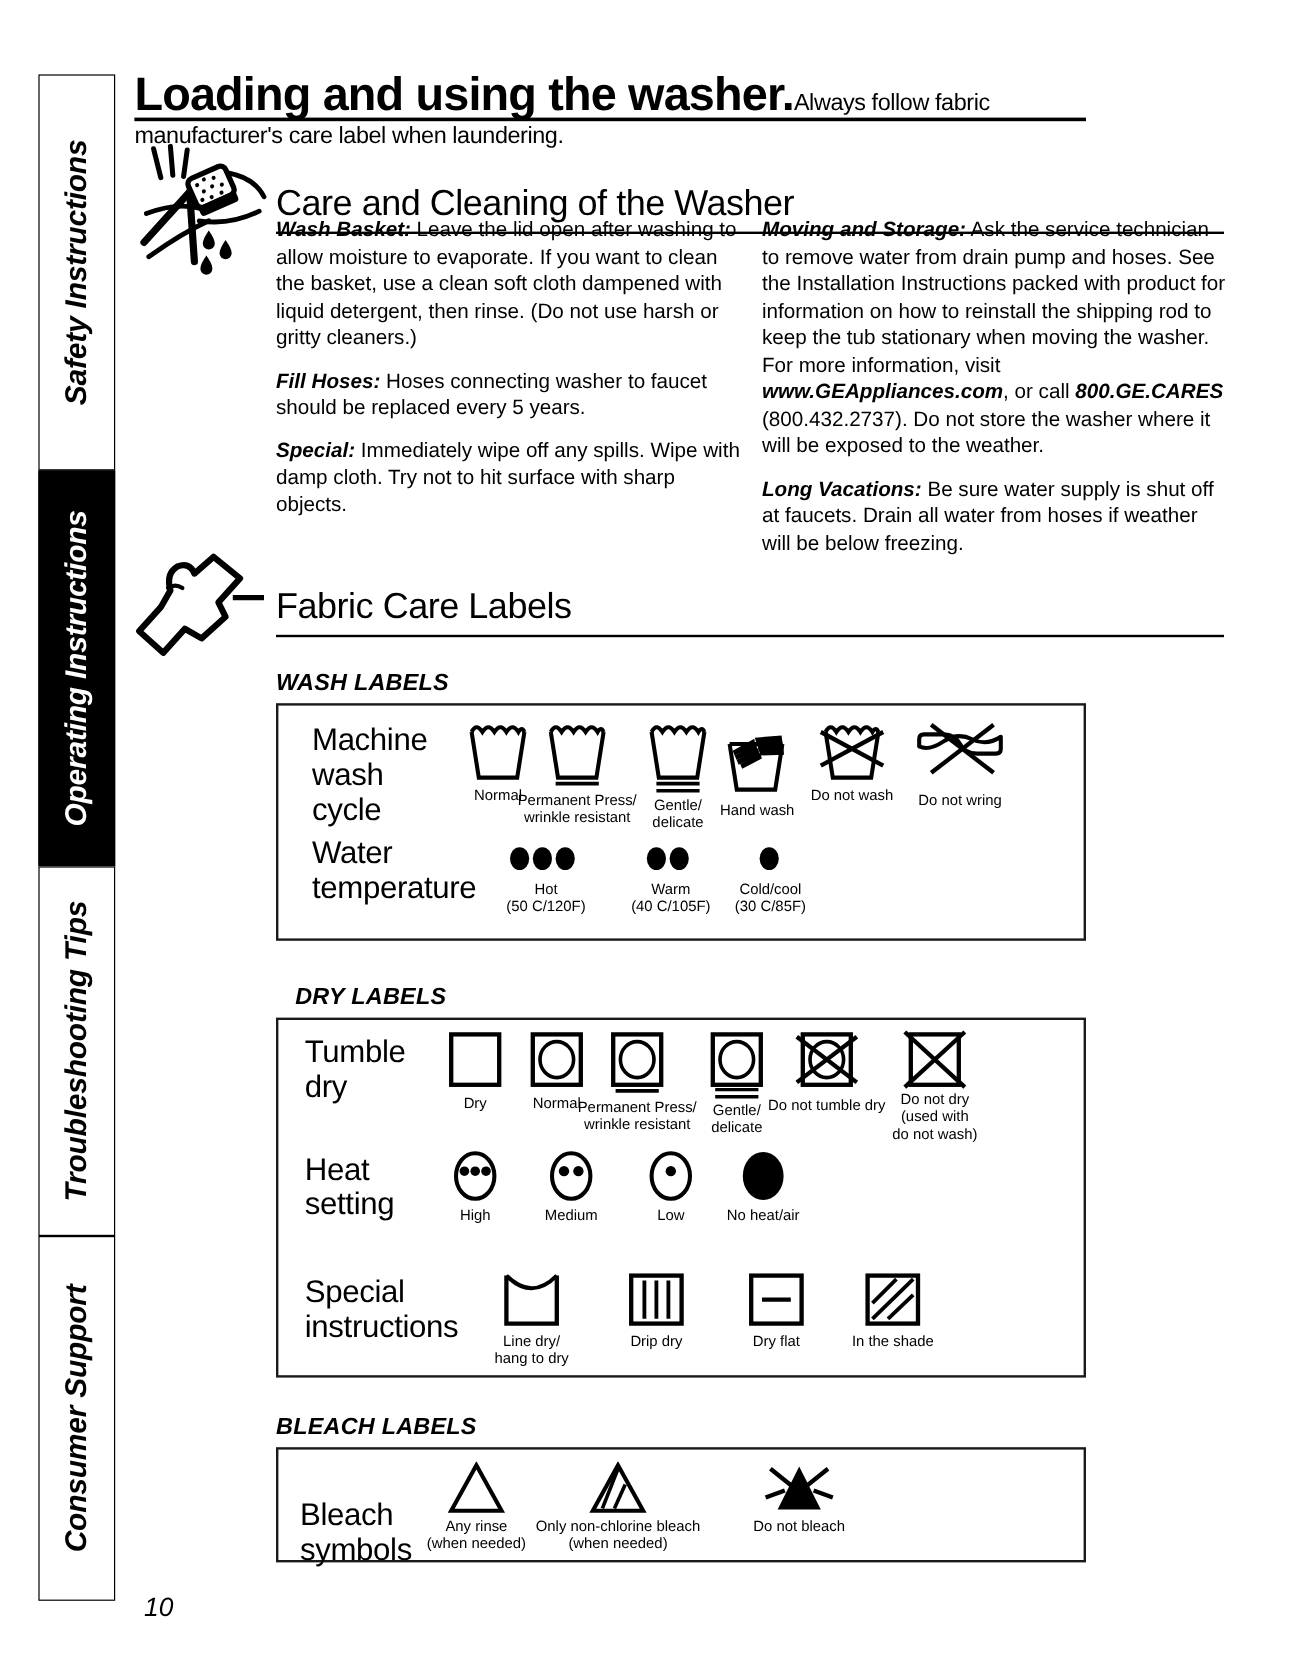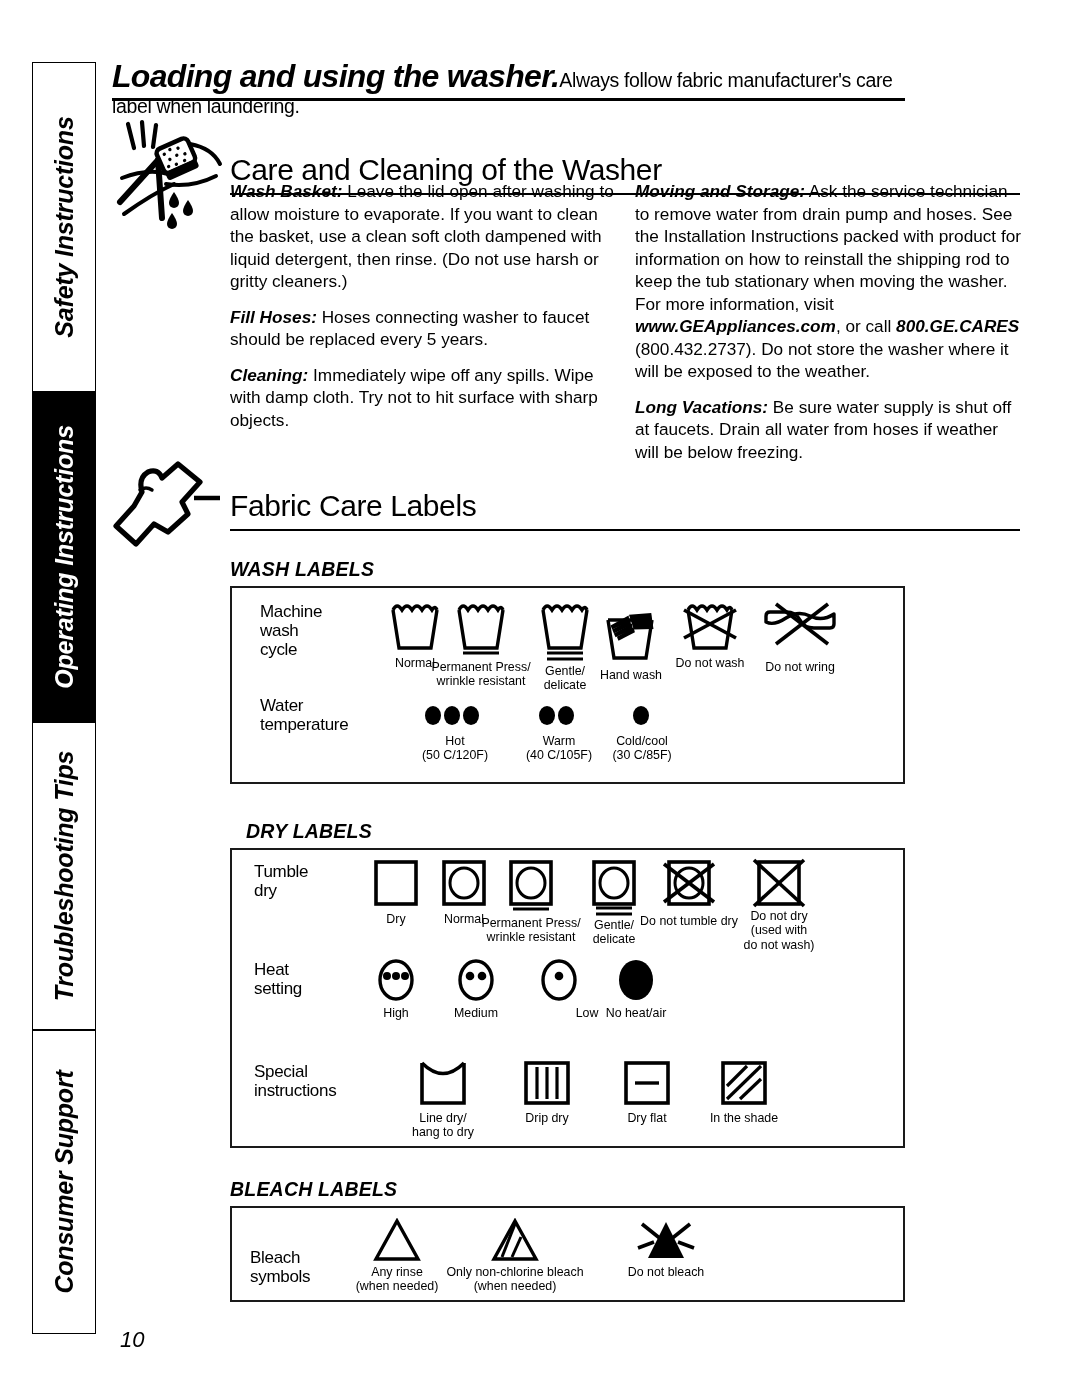--- a/index.html
+++ b/index.html
@@ -54,22 +54,22 @@
     height: 1397px;
   }
 
   
   #runhead {
     position: absolute;
     left: 0; top: 58px; width: 793px;
     height: 40px;
   }
   #runhead-title {
-    font-weight: bold; font-style: italic;
-    font-size: 32px; letter-spacing: -0.7px;
+    font-weight: bold; 
+    font-size: 39px; letter-spacing: -0.7px;
     display: inline; vertical-align: baseline;
   }
   #runhead-sub {
     font-size: 19.5px; display: inline; letter-spacing: -0.35px;
   }
   #runhead-rule {
     position: absolute; left: 0; top: 98px;
     width: 793px; height: 0;
     border-top: 3.5px solid #000;
   }
@@ -110,21 +110,21 @@
   
   .panel {
     position: absolute;
     border: 2.2px solid #1a1a1a;
     background: #fff;
   }
 
   
   .row-label {
     position: absolute;
-    font-size: 17px;
+    font-size: 26px;
     line-height: 1.12;
     letter-spacing: -0.3px;
   }
 
   
   .cell { position: absolute; }
   .cap {
     position: absolute;
     top: 100%;
     left: 50%;
@@ -219,21 +219,21 @@
   </div>
 
   <div class="sec-head" style="left:118px;top:128px;width:790px;">
     <div class="sec-title">Care and Cleaning of the Washer</div>
     <div class="sec-rule" style="width:790px;margin-top:7px;"></div>
   </div>
 
   <div class="col" style="left:118px;top:180px;width:390px;">
     <p><span class="lead">Wash Basket:</span><span> Leave the lid open after washing to allow moisture to evaporate. If you want to clean the basket, use a clean soft cloth dampened with liquid detergent, then rinse. (Do not use harsh or gritty cleaners.)</span></p>
     <p><span class="lead">Fill Hoses:</span><span> Hoses connecting washer to faucet should be replaced every 5 years.</span></p>
-    <p><span class="lead">Cleaning:</span><span> Immediately wipe off any spills. Wipe with damp cloth. Try not to hit surface with sharp objects.</span></p>
+    <p><span class="lead">Special:</span><span> Immediately wipe off any spills. Wipe with damp cloth. Try not to hit surface with sharp objects.</span></p>
   </div>
 
   <div class="col" style="left:523px;top:180px;width:390px;">
     <p><span class="lead">Moving and Storage:</span><span> Ask the service technician to remove water from drain pump and hoses.  See the Installation Instructions packed with product for information on how to reinstall the shipping rod to keep the tub stationary when moving the washer. For more information, visit </span><span class="bi">www.GEAppliances.com</span><span>, or call </span><span class="bi">800.GE.CARES</span><span> (800.432.2737). Do not store the washer where it will be exposed to the weather.</span></p>
     <p><span class="lead">Long Vacations:</span><span> Be sure water supply is shut off at faucets. Drain all water from hoses if weather will be below freezing.</span></p>
   </div>
 
   <div class="deco" style="left:-4px;top:452px;width:112px;height:112px;">
     <svg width="112" height="112" viewBox="0 0 112 112">
       <g fill="#fff" stroke="#000" stroke-width="5.2" stroke-linejoin="round" stroke-linecap="round">
@@ -480,21 +480,21 @@
       <div class="cap" style="padding-top:4px;">
         <div>Medium</div>
       </div>
     </div>
 
     <div class="cell" style="left:305px;top:108px;width:44px;height:44px;">
       <svg width="44" height="44" viewBox="0 0 44 44">
         <ellipse cx="22" cy="22" rx="16" ry="19" fill="none" stroke="#000" stroke-width="3.4"></ellipse>
         <circle cx="22" cy="18" r="4.3" fill="#000"></circle>
       </svg>
-      <div class="cap" style="padding-top:4px;margin-left:28px;">
+      <div class="cap" style="padding-top:4px;">
         <div>Low</div>
       </div>
     </div>
 
     <div class="cell" style="left:382px;top:108px;width:44px;height:44px;">
       <svg width="44" height="44" viewBox="0 0 44 44">
         <ellipse cx="22" cy="22" rx="17" ry="20" fill="#000"></ellipse>
       </svg>
       <div class="cap" style="padding-top:4px;">
         <div>No heat/air</div>

